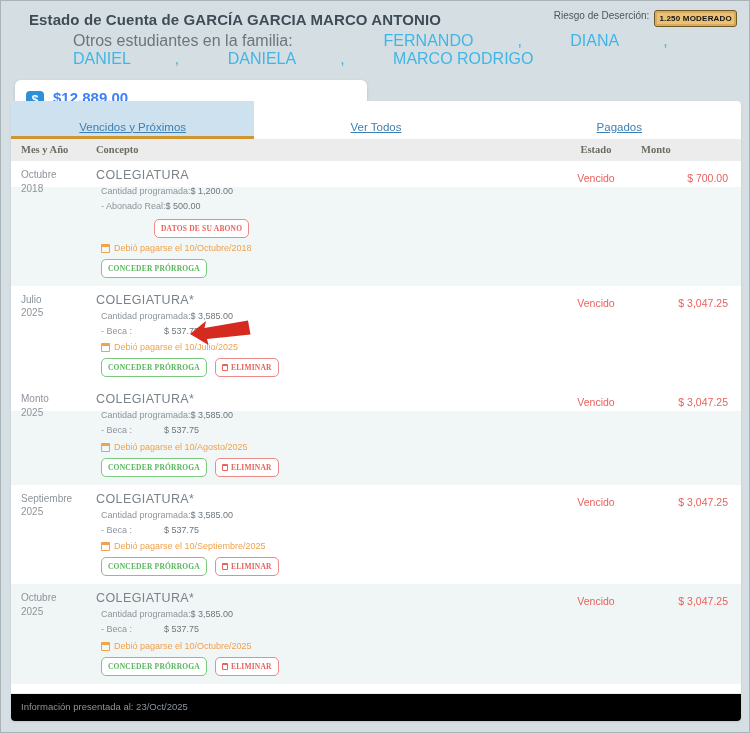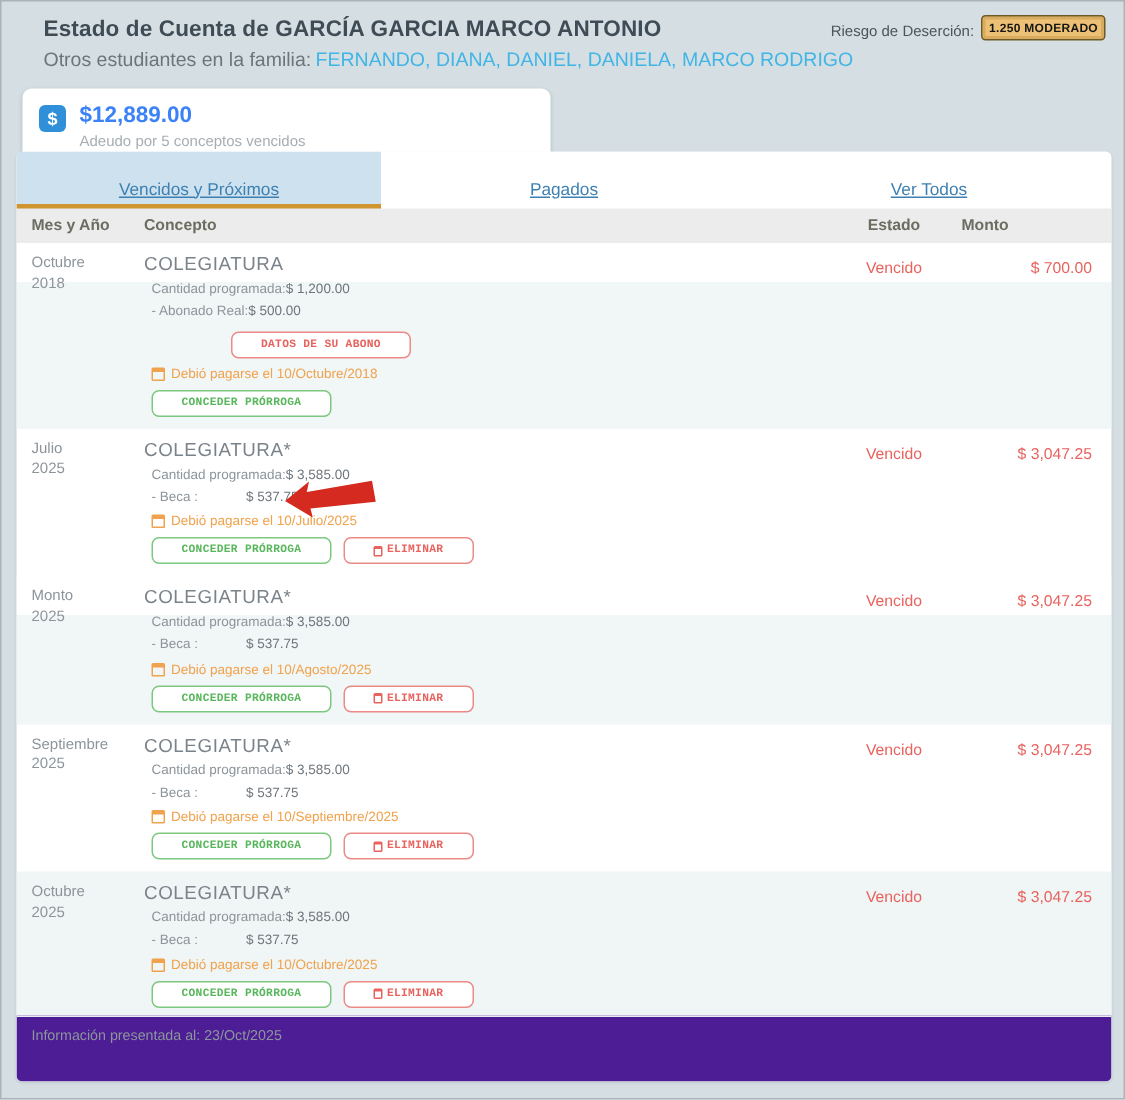--- a/index.html
+++ b/index.html
@@ -8,23 +8,23 @@
     font-family: "Liberation Sans", sans-serif;
     background:#d5dfe3;
     border:1px solid #a9b3b8;
     position:relative;
     overflow:hidden;
   }
   
   .header { padding:10px 16px 0 28px; }
   .title { font-size:15px; font-weight:bold; color:#3f4c56; letter-spacing:.1px; }
   .family { font-size:10.5px; color:#6c757b; margin-top:4px; }
-  .family a, .family span { color:#41b5e5; text-decoration:none; font-size:13px; }
+  .family a, .family span { color:#41b5e5; text-decoration:none; font-size:16px;margin-left:44px; }
   .family .family-label { color:#6c757b; }
-  .risk { position:absolute; top:9px; right:12px; display:flex; align-items:flex-end; gap:5px; font-size:10px; color:#4b555c; }
+  .risk { position:absolute; top:9px; right:12px; display:flex; align-items:flex-start; gap:5px; font-size:10px; color:#4b555c; }
   .risk-badge {
     background:#ecc075; color:#151515; font-size:8px; font-weight:bold;
     padding:3px 4px; border-radius:3px; border:1px solid #6b5a26;
     box-shadow:0 0 0 2px #d8ab5e inset; cursor:pointer; letter-spacing:.2px;
   }
   
   .balance-card {
     position:relative; margin:12px 0 0 14px; width:352px; background:#fff;
     border-radius:6px; padding:9px 10px 11px 38px; box-shadow:0 1px 3px rgba(40,60,70,.18);
   }
@@ -37,57 +37,57 @@
   .subtitle { font-size:10px; color:#a7aeb3; margin-top:4px; }
   
   .panel {
     position:absolute; left:10px; top:100px; width:730px; bottom:11px;
     background:#fff; border-radius:4px; overflow:hidden; box-shadow:0 1px 2px rgba(40,60,70,.12);
   }
   .tabs { display:flex; height:38px; }
   .tab { flex:1; display:flex; align-items:center; justify-content:center; cursor:pointer; border-bottom:3px solid transparent; }
   .tab .tab-link { color:#3e80b1; font-size:11.5px; text-decoration:underline;margin-top:16px; }
   .tab.active { background:#cde1ef; border-bottom:3px solid #d0952f; }
-  .thead { display:flex; background:#ececec; font-size:10.5px; font-weight:bold; color:#6c6c61; padding:5px 0 6px; }
+  .thead { display:flex; background:#ececec; font-size:10.5px; font-weight:bold; color:#6c6c61; padding:5px 0 6px;font-family:Liberation Serif, serif; }
   .c-month  { width:75px;  flex:none; padding-left:10px; }
   .c-concept{ flex:1; padding-left:10px; }
   .c-status { width:90px;  flex:none; text-align:center; }
   .c-amount { width:100px; flex:none; }
   
   .entry { display:flex; padding:7px 0 6px; align-items:flex-start; }
   .entry.striped { background:linear-gradient(to bottom,#fff 26px,#f1f6f7 26px); }
   .entry.striped-full { background:#f0f5f6; }
   .month { color:#8d959b; font-size:10px; line-height:1.35; }
   .concept-title { font-size:12.5px; color:#7b838a; letter-spacing:.4px; margin-bottom:4px; }
   .dline { position:relative; font-size:9px; margin:2px 0 4px 5px; line-height:1.25; }
   .dlabel { display:inline-block; min-width:63px; color:#8d959b; }
   .dvalue { color:#6e767c; }
   .payment-wrap { margin:4px 0 5px 58px; }
   .due { display:flex; align-items:flex-end; gap:4px; margin:5px 0 5px 5px; font-size:9px; color:#f0a24c; }
   .cal-icon { width:9px; height:9px; border:1px solid #f0a24c; border-top:3px solid #f0a24c; border-radius:1px; flex:none; }
   .actions { display:flex; gap:8px; margin:6px 0 2px 5px; }
   .btn {
-    font-family:Liberation Mono, monospace; font-size:7.5px; font-weight:bold; letter-spacing:.2px;
-    padding:4px 19px; border-radius:5px; background:#fff; cursor:pointer;
+    font-family:Liberation Serif, serif; font-size:7.5px; font-weight:bold; letter-spacing:.2px;
+    padding:4px 6px; border-radius:5px; background:#fff; cursor:pointer;
     display:inline-flex; align-items:center; gap:3px;
   }
   .btn.green { color:#58b75c; border:1px solid #7cc87f; }
   .btn.red   { color:#e8625e; border:1px solid #eb8a87; }
   .trash-icon { display:inline-block; width:6px; height:7px; border:1px solid currentColor; border-top:2px solid currentColor; border-radius:1px; }
   .status-text, .amount-text { font-size:10.5px; display:inline-block; padding-top:2px; }
   .c-amount .amount-text { padding-right:0; }
   .entry .c-amount { text-align:right; padding-right:13px; }
   .st-vencido { color:#e8625e; }
   .st-pendiente { color:#3d8fc9; }
   
   .arrow-anno { position:absolute; left:88px; top:-8px; width:62px; height:28px; pointer-events:none; }
   
   .footer {
-    position:absolute; left:0; right:0; bottom:0; background:#4c1d95;
-    border-top:1px solid #eceff0; padding:7px 0 25px 10px; font-size:9.5px; color:#8d959b;
+    position:absolute; left:0; right:0; bottom:0; background:#000000;
+    border-top:1px solid #eceff0; padding:7px 0 9px 10px; font-size:9.5px; color:#8d959b;
   }
 </style>
 </head>
 <body>
 
 <div class="header">
   <div class="title">Estado de Cuenta de GARCÍA GARCIA MARCO ANTONIO</div>
   <div class="family">
     <span class="family-label">Otros estudiantes en la familia:</span>
     <span><a href="#">FERNANDO</a><span>, </span><a href="#">DIANA</a><span>, </span><a href="#">DANIEL</a><span>, </span><a href="#">DANIELA</a><span>, </span><a href="#">MARCO RODRIGO</a></span>
@@ -104,24 +104,24 @@
   <div class="amount-big">$12,889.00</div>
   <div class="subtitle">Adeudo por 5 conceptos vencidos</div>
 </div>
 
 <div class="panel">
   <div class="tabs">
     <div class="tab active">
       <span class="tab-link">Vencidos y Próximos</span>
     </div>
     <div class="tab">
+      <span class="tab-link">Ver Todos</span>
+    </div>
+    <div class="tab">
       <span class="tab-link">Pagados</span>
-    </div>
-    <div class="tab">
-      <span class="tab-link">Ver Todos</span>
     </div>
   </div>
 
   <div class="thead">
     <div class="c-month">Mes y Año</div>
     <div class="c-concept">Concepto</div>
     <div class="c-status">Estado</div>
     <div class="c-amount">Monto</div>
   </div>
 

